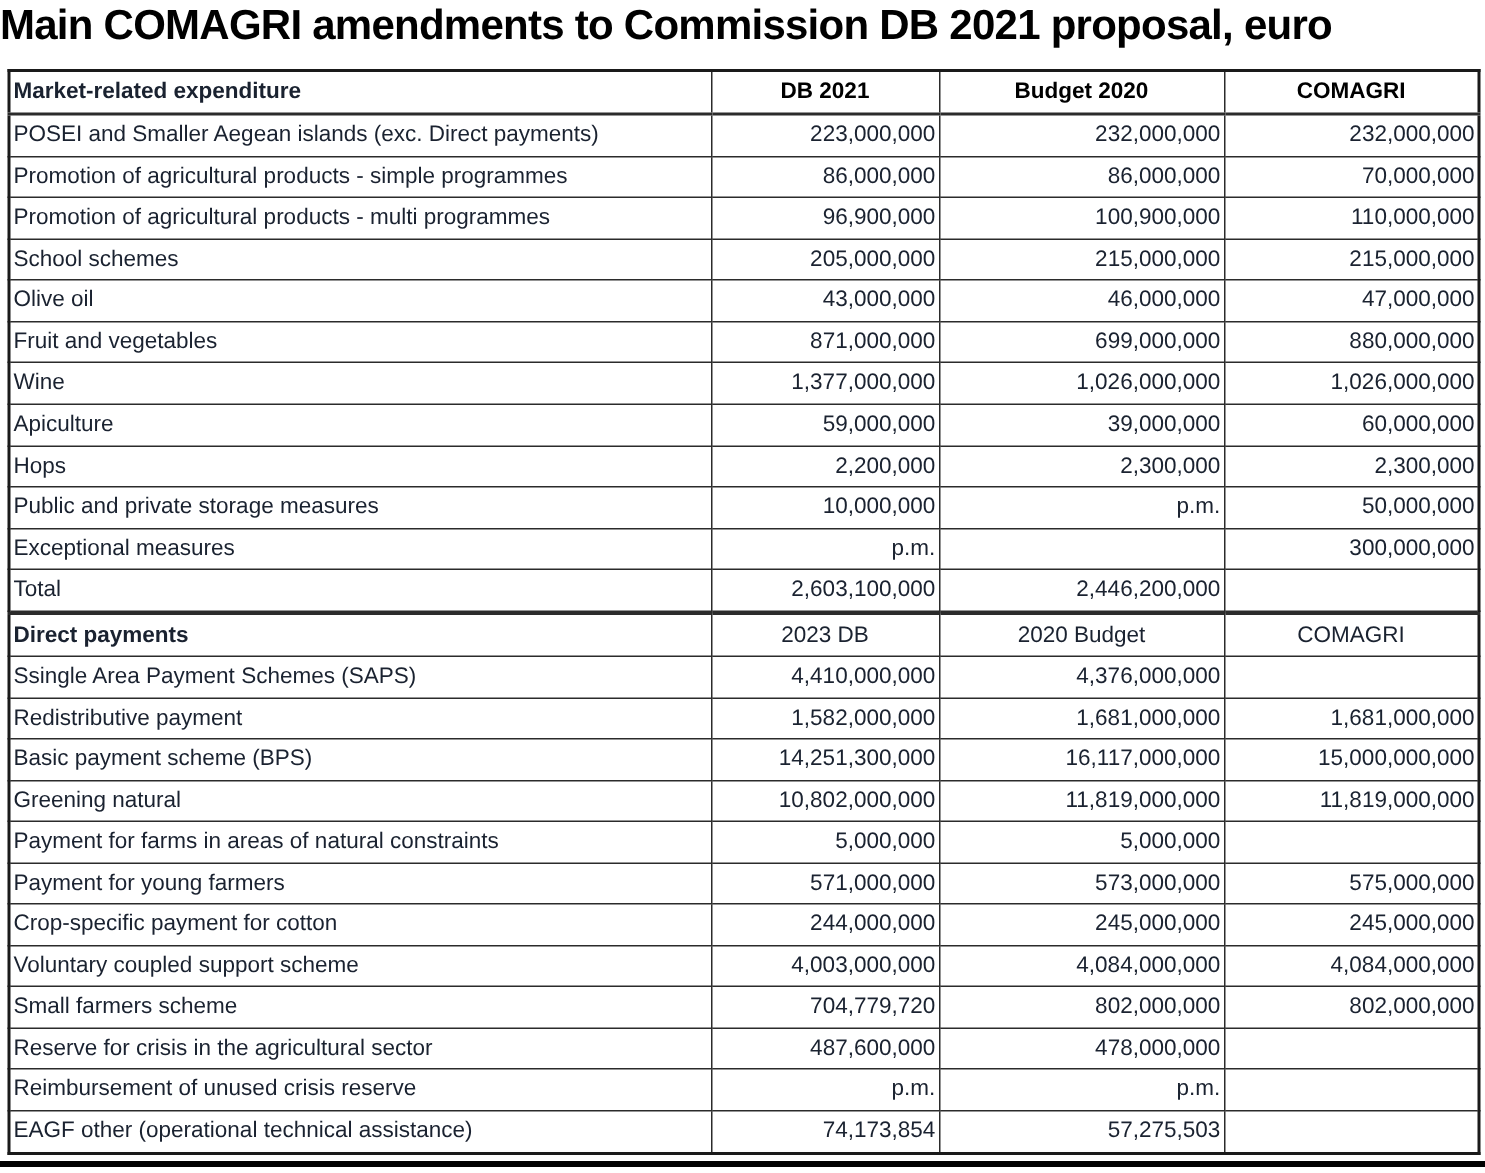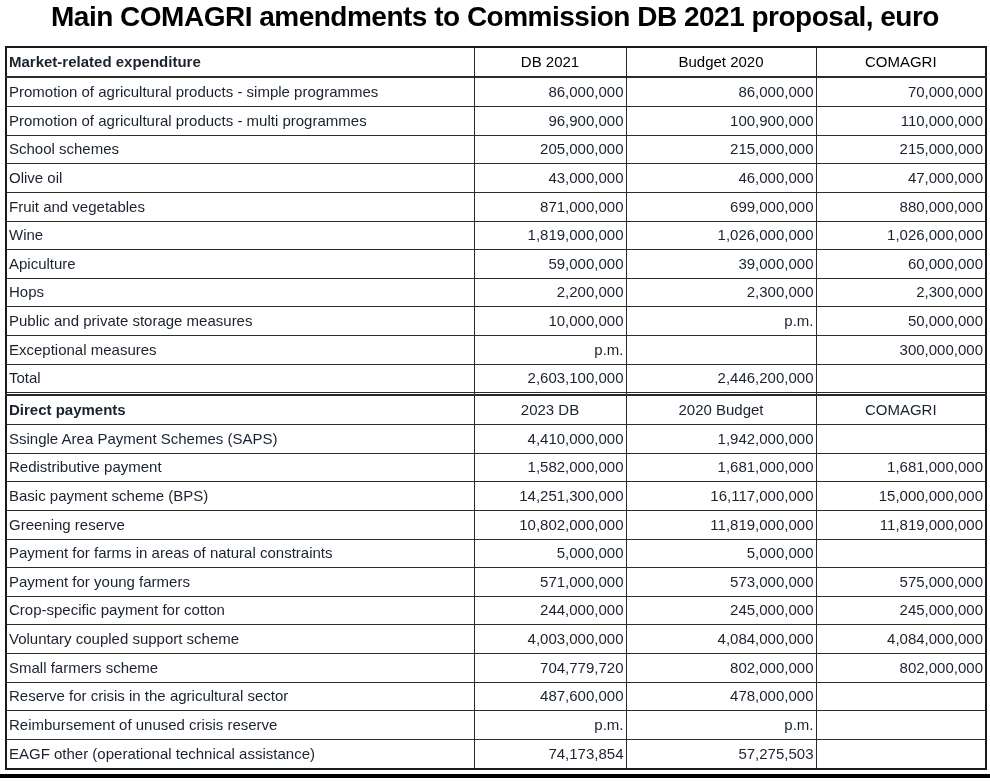--- a/index.html
+++ b/index.html
@@ -9,21 +9,21 @@
     background: #ffffff;
     font-family: "Liberation Sans", sans-serif;
     overflow: hidden;
   }
   .page { position: relative; width: 990px; height: 782px; background: #fff; }
 
   .title {
     position: absolute;
     top: 1px; left: 0; width: 100%;
     margin: 0;
-    text-align: center;
+    text-align: left;
     font-size: 28px;
     font-weight: 700;
     letter-spacing: -0.5px;
     color: #000000;
     white-space: nowrap;
   }
 
   table.budget-table {
     position: absolute;
     left: 5px; top: 46px;
@@ -39,21 +39,21 @@
     color: #1a2230;
     padding: 0 2px;
     overflow: hidden;
     white-space: nowrap;
     vertical-align: middle;
   }
   td.label-cell { text-align: left; padding-left: 4px; }
   td.num-cell   { text-align: right; padding-right: 8px; }
   td.col-header { text-align: center; }
   td.section-label { font-weight: 700; color: #000; }
-  tr.bold-cols td.col-header { font-weight: 400; color: #000; }
+  tr.bold-cols td.col-header { font-weight: 700; color: #000; }
   tr.bold-cols td { border-bottom-width: 2px; margin-left: 44px; }
   tr.header-row.plain-cols td { border-top-width: 2px; }
   tr.spacer-row td { border-left-width: 1px; }
 
   .bottom-rule {
     position: absolute;
     left: 0; top: 774px;
     width: 990px; height: 4px;
     background: #000000;
   }
@@ -72,20 +72,26 @@
       <col style="width:170px">
     </colgroup>
     <tbody id="table-body">
         <tr class="header-row bold-cols">
           <td class="label-cell section-label">Market-related expenditure</td>
           <td class="col-header">DB 2021</td>
           <td class="col-header">Budget 2020</td>
           <td class="col-header">COMAGRI</td>
         </tr>
         <tr>
+          <td class="label-cell">POSEI and Smaller Aegean islands (exc. Direct payments)</td>
+          <td class="num-cell">223,000,000</td>
+          <td class="num-cell">232,000,000</td>
+          <td class="num-cell">232,000,000</td>
+        </tr>
+        <tr>
           <td class="label-cell">Promotion of agricultural products - simple programmes</td>
           <td class="num-cell">86,000,000</td>
           <td class="num-cell">86,000,000</td>
           <td class="num-cell">70,000,000</td>
         </tr>
         <tr>
           <td class="label-cell">Promotion of agricultural products - multi programmes</td>
           <td class="num-cell">96,900,000</td>
           <td class="num-cell">100,900,000</td>
           <td class="num-cell">110,000,000</td>
@@ -103,21 +109,21 @@
           <td class="num-cell">47,000,000</td>
         </tr>
         <tr>
           <td class="label-cell">Fruit and vegetables</td>
           <td class="num-cell">871,000,000</td>
           <td class="num-cell">699,000,000</td>
           <td class="num-cell">880,000,000</td>
         </tr>
         <tr>
           <td class="label-cell">Wine</td>
-          <td class="num-cell">1,819,000,000</td>
+          <td class="num-cell">1,377,000,000</td>
           <td class="num-cell">1,026,000,000</td>
           <td class="num-cell">1,026,000,000</td>
         </tr>
         <tr>
           <td class="label-cell">Apiculture</td>
           <td class="num-cell">59,000,000</td>
           <td class="num-cell">39,000,000</td>
           <td class="num-cell">60,000,000</td>
         </tr>
         <tr>
@@ -152,37 +158,37 @@
         </tr>
         <tr class="header-row plain-cols">
           <td class="label-cell section-label">Direct payments</td>
           <td class="col-header">2023 DB</td>
           <td class="col-header">2020 Budget</td>
           <td class="col-header">COMAGRI</td>
         </tr>
         <tr>
           <td class="label-cell">Ssingle Area Payment Schemes (SAPS)</td>
           <td class="num-cell">4,410,000,000</td>
-          <td class="num-cell">1,942,000,000</td>
+          <td class="num-cell">4,376,000,000</td>
           <td class="num-cell"></td>
         </tr>
         <tr>
           <td class="label-cell">Redistributive payment</td>
           <td class="num-cell">1,582,000,000</td>
           <td class="num-cell">1,681,000,000</td>
           <td class="num-cell">1,681,000,000</td>
         </tr>
         <tr>
           <td class="label-cell">Basic payment scheme (BPS)</td>
           <td class="num-cell">14,251,300,000</td>
           <td class="num-cell">16,117,000,000</td>
           <td class="num-cell">15,000,000,000</td>
         </tr>
         <tr>
-          <td class="label-cell">Greening reserve</td>
+          <td class="label-cell">Greening natural</td>
           <td class="num-cell">10,802,000,000</td>
           <td class="num-cell">11,819,000,000</td>
           <td class="num-cell">11,819,000,000</td>
         </tr>
         <tr>
           <td class="label-cell">Payment for farms in areas of natural constraints</td>
           <td class="num-cell">5,000,000</td>
           <td class="num-cell">5,000,000</td>
           <td class="num-cell"></td>
         </tr>

